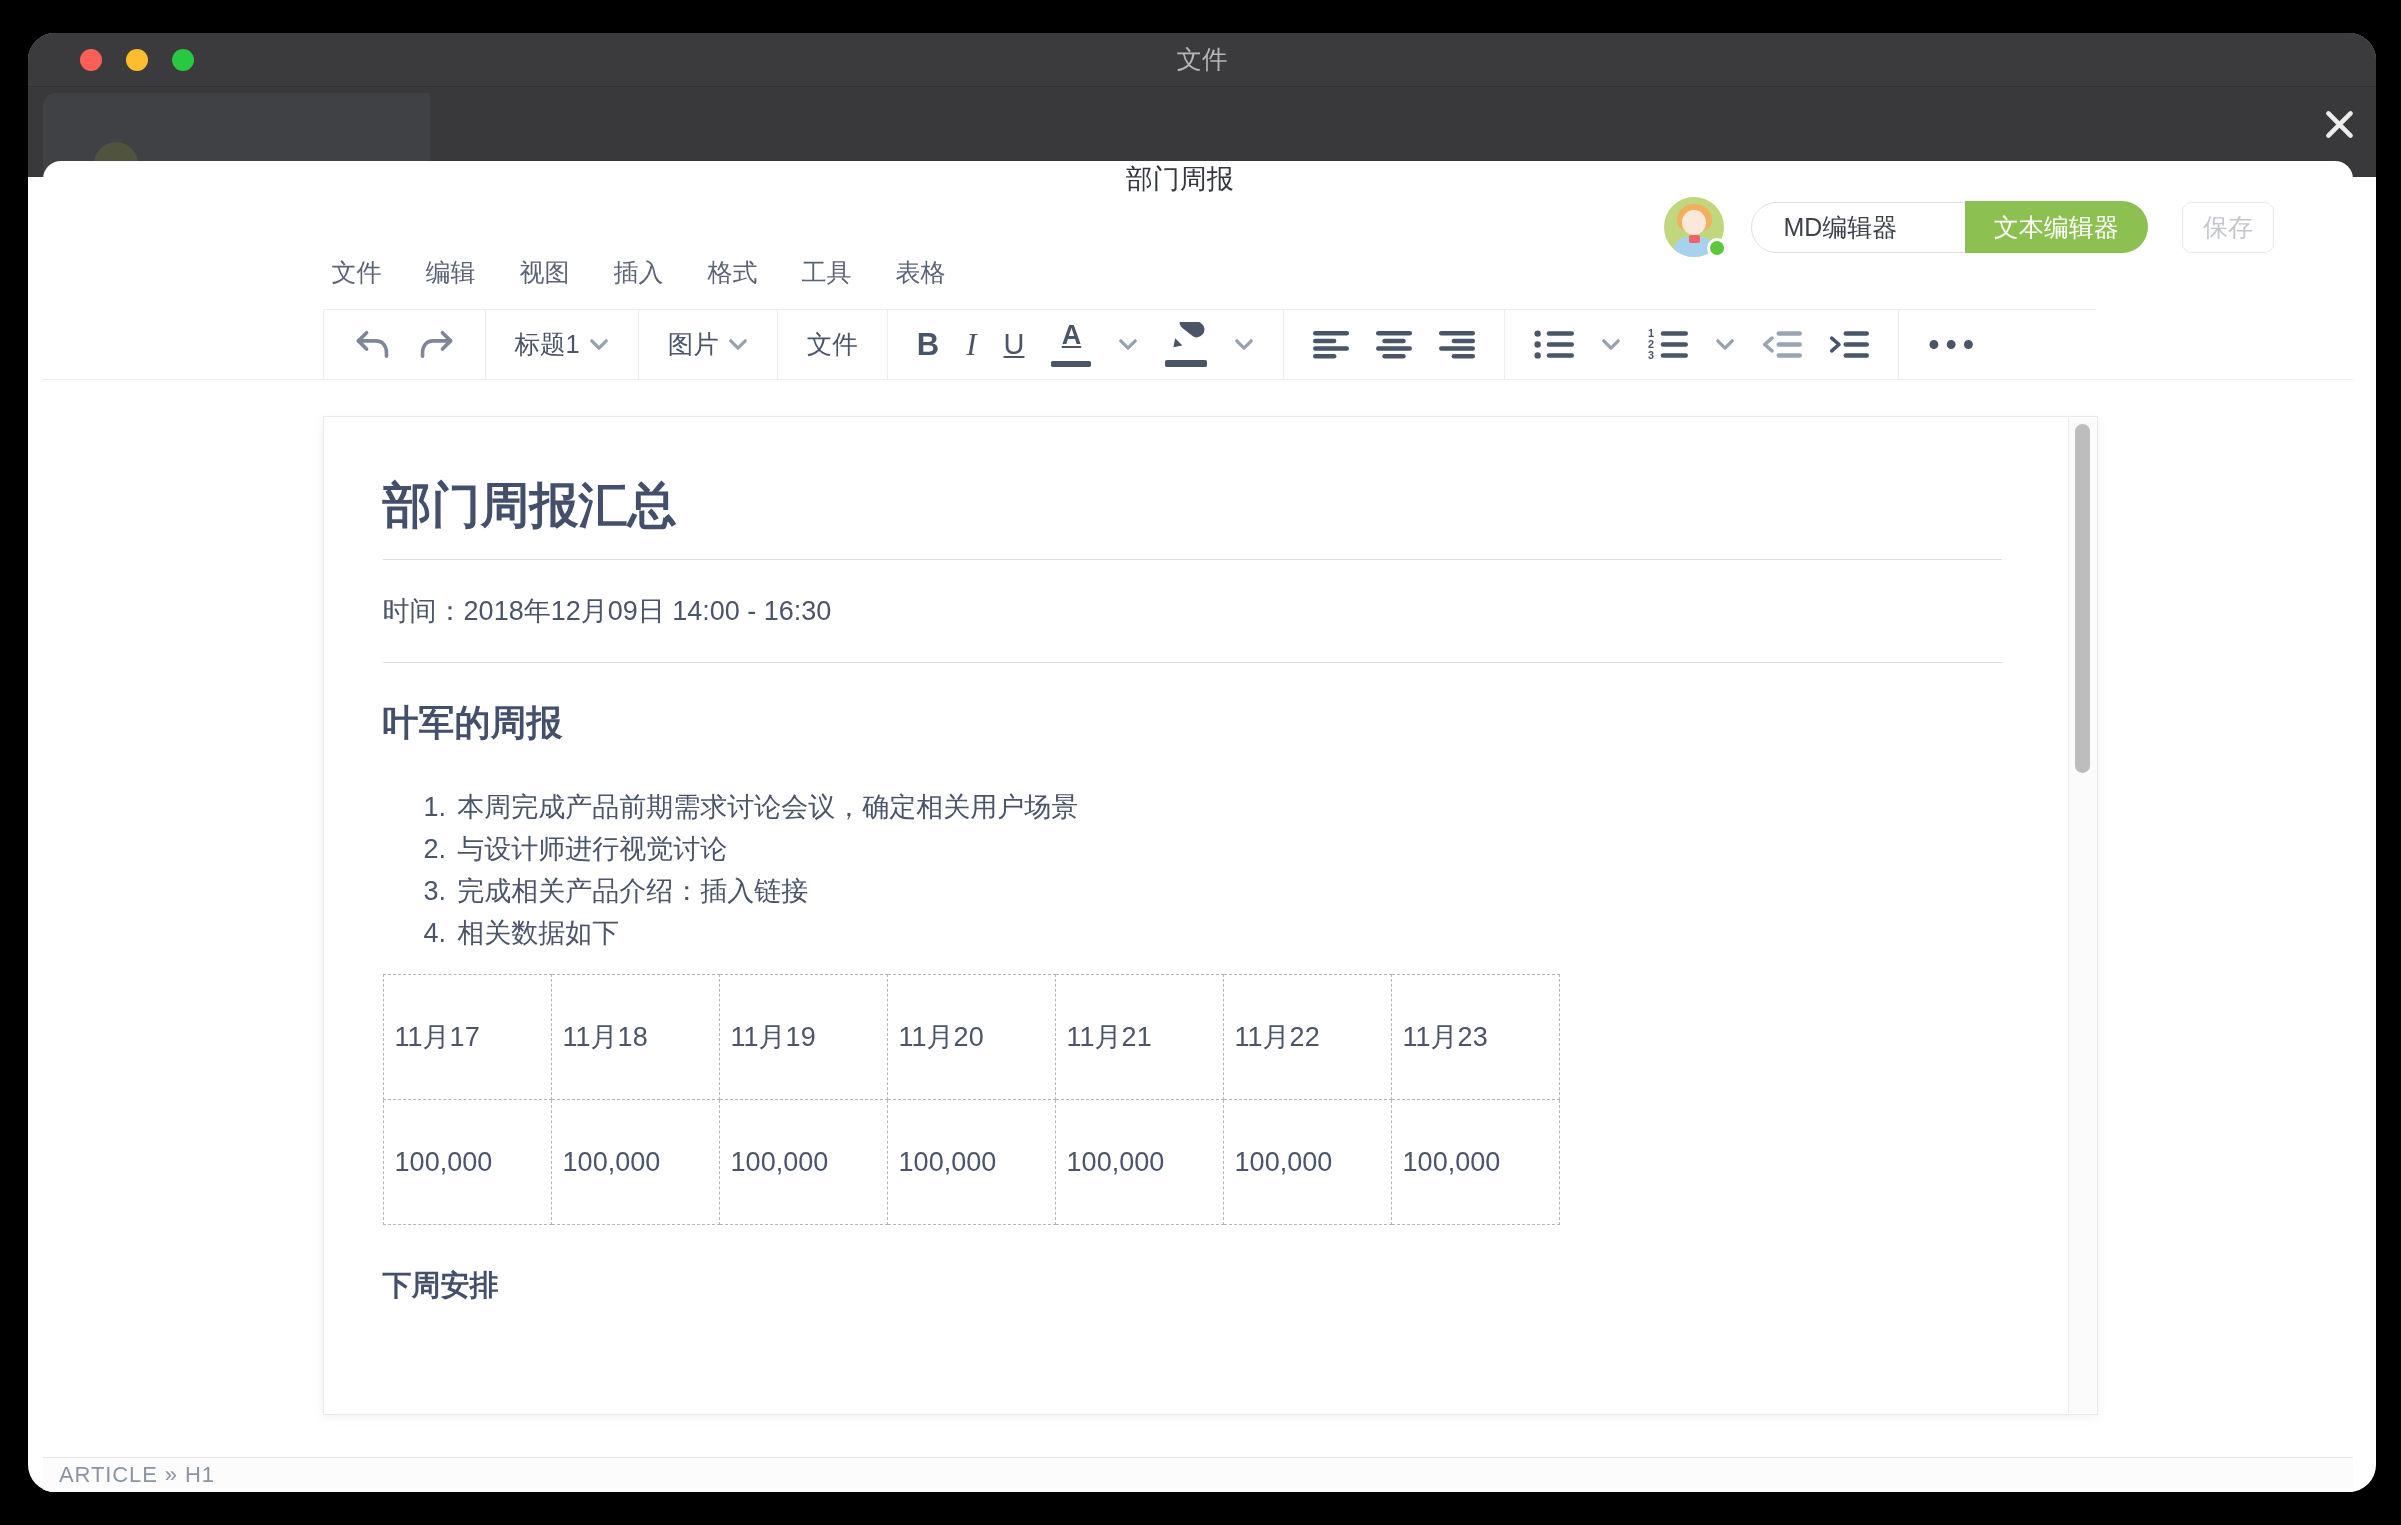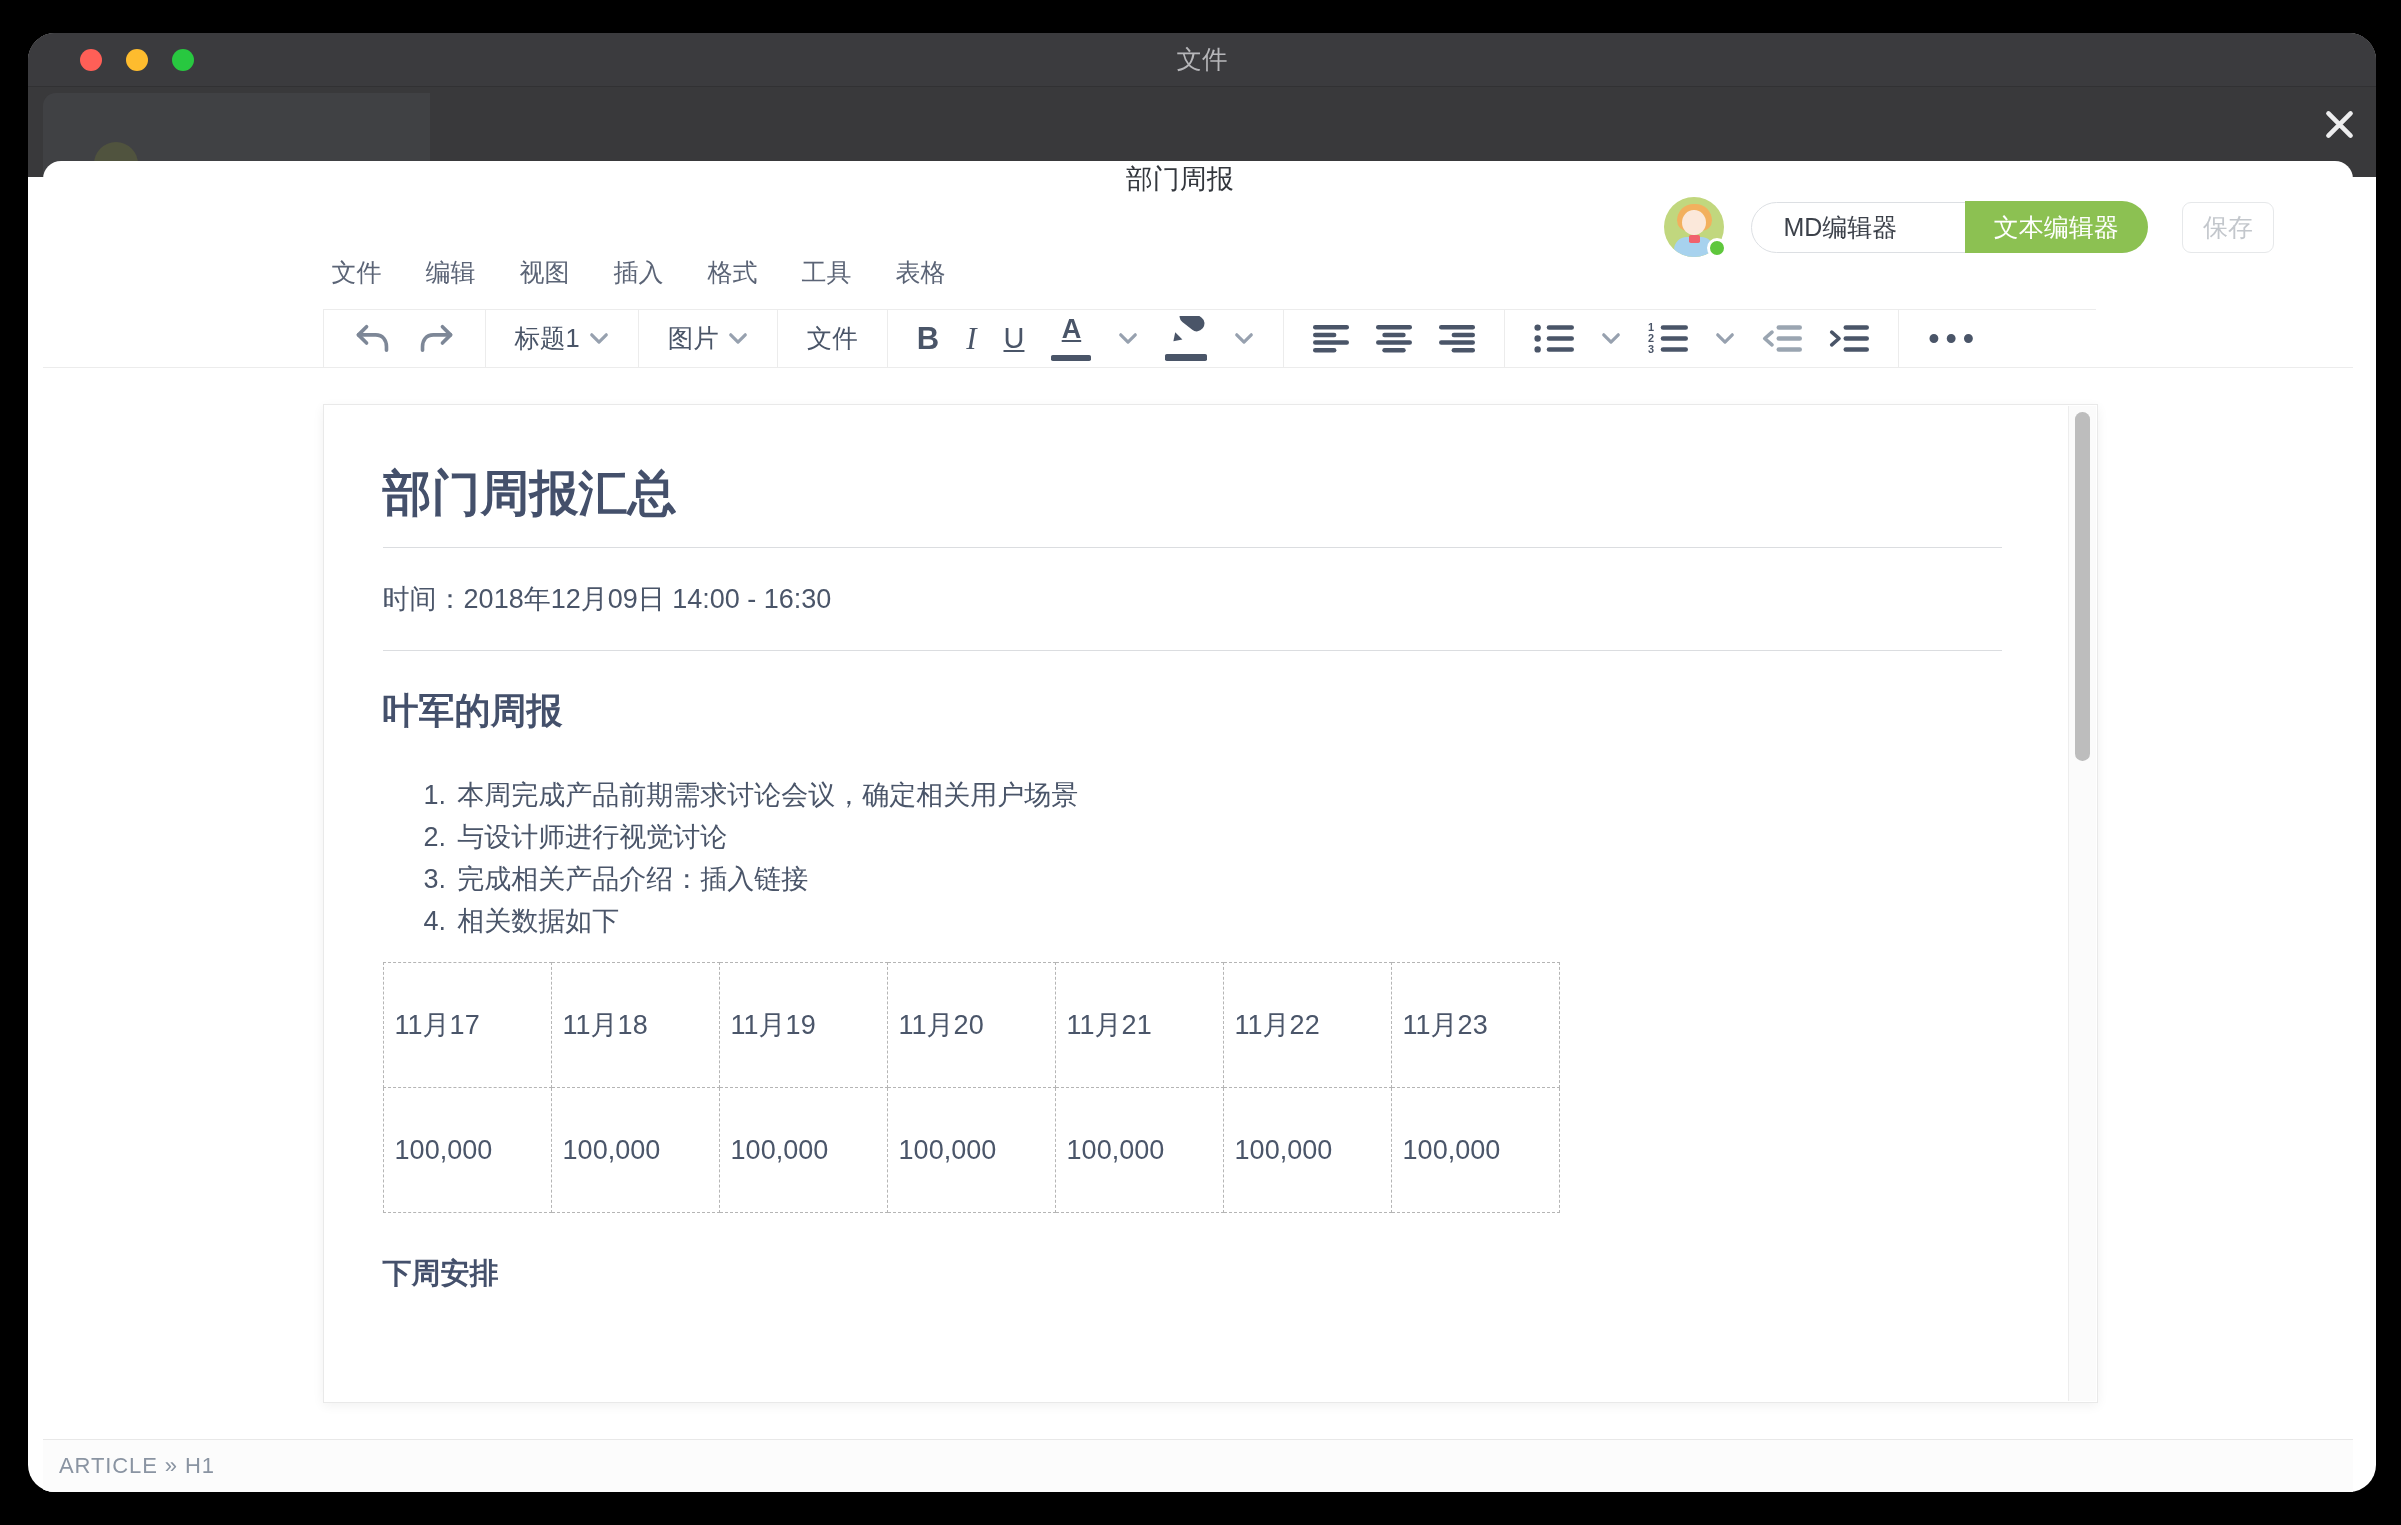--- a/index.html
+++ b/index.html
@@ -42,21 +42,21 @@
   .seg-text{display:flex;align-items:center;padding:0 29px;font-size:25px;color:#fff;cursor:pointer;
     border-radius:0 27px 27px 0;margin:-1.8px -1.8px -1.8px 0;}
   .save-btn{height:51px;padding:0 20px;border:1.8px solid #e6e8ea;border-radius:9px;background:#fff;
     color:#c3c7cc;font-size:25px;display:flex;align-items:center;}
 
   
   .menubar{height:73px;display:flex;align-items:center;gap:44px;padding-left:289px;}
   .menu-item{font-size:25px;color:#5b6476;cursor:pointer;}
 
   
-  .toolbar-strip{height:59px;border-bottom:0.9px solid #ececec;}
+  .toolbar-strip{height:71px;border-bottom:0.9px solid #ececec;}
   .toolbar-box{margin-left:280px;width:1773px;height:100%;border-top:0.9px solid #ececec;
     border-left:0.9px solid #ececec;display:flex;align-items:stretch;}
   .tb-sec{display:flex;align-items:center;gap:27px;padding:0 29px;border-right:0.9px solid #ececec;}
   .tb-sec.last{border-right:none;}
   .tb-btn{display:flex;align-items:center;gap:9px;cursor:pointer;color:#4a5568;}
   .tb-label{font-size:25.5px;color:#4a5568;}
   .glyph-b{font-size:31px;font-weight:800;}
   .glyph-i{font-size:31px;font-style:italic;font-family:"Liberation Serif","DejaVu Serif",serif;}
   .glyph-u{font-size:29px;text-decoration:underline;}
   .color-a{display:flex;flex-direction:column;align-items:center;line-height:1;}
@@ -80,21 +80,21 @@
   .doc-list li{padding-left:3.6px;}
   .doc-table{margin-top:20px;border-collapse:collapse;}
   .doc-table td{width:168px;height:125px;border:0.9px dashed #b5b5b5;font-size:27px;color:#4a5569;
     padding-left:11px;vertical-align:middle;}
   
   .scroll-track{position:absolute;top:0.9px;bottom:0.9px;right:0.9px;width:28px;background:#fbfbfb;
     border-left:0.9px solid #ededed;}
   .scroll-thumb{position:absolute;top:6.4px;left:6.4px;width:14.6px;height:349px;border-radius:7.3px;background:#bdbdbd;}
 
   
-  .statusbar{height:53px;border-top:0.9px solid #e8e8e8;background:#fcfcfc;display:flex;align-items:center;
+  .statusbar{height:35px;border-top:0.9px solid #e8e8e8;background:#fcfcfc;display:flex;align-items:center;
     padding-left:16.4px;}
   .status-text{font-size:22px;color:#8a94a2;letter-spacing:0.9px;}
 
   svg{display:block;}
 </style>
 </head>
 <body>
 
 <div class="window">
 

